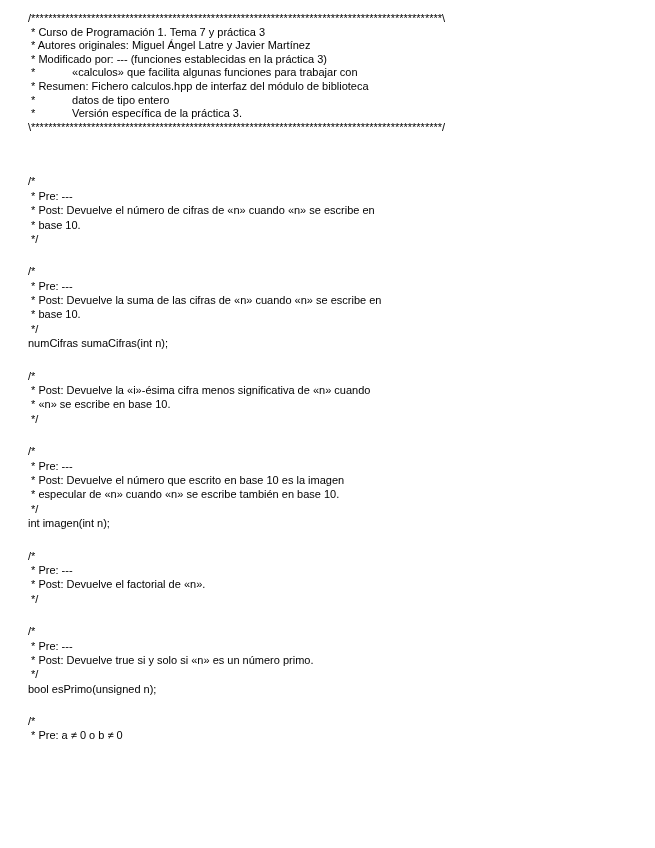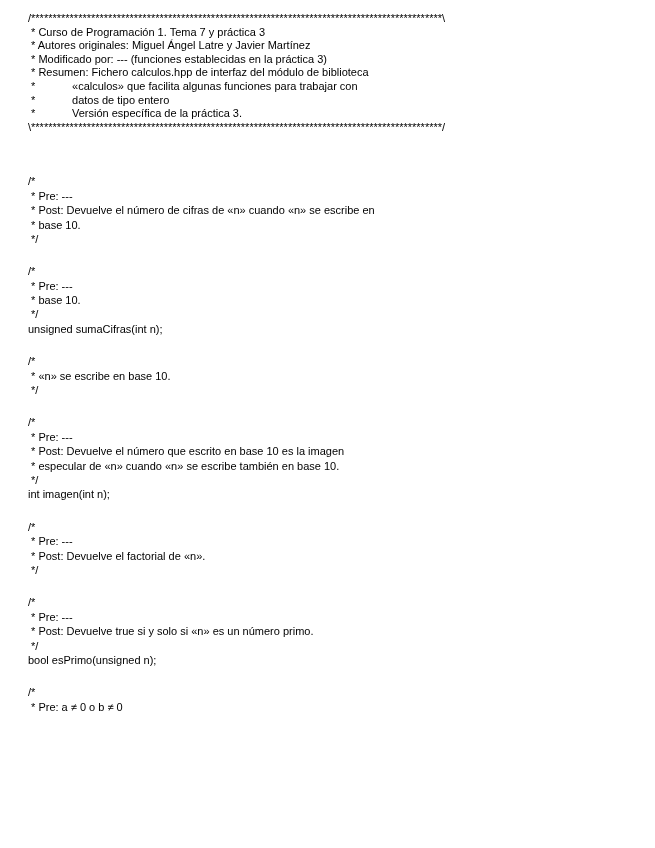--- a/index.html
+++ b/index.html
@@ -33,45 +33,47 @@
 </head>
 <body>
 
 <div class="doc">
 
   <div class="header-comment">
     <div class="line">/************************************************************************************************\</div>
     <div class="line"> * Curso de Programación 1. Tema 7 y práctica 3</div>
     <div class="line"> * Autores originales: Miguel Ángel Latre y Javier Martínez</div>
     <div class="line"> * Modificado por: --- (funciones establecidas en la práctica 3)</div>
+    <div class="line"> *            «calculos» que facilita algunas funciones para trabajar con</div>
     <div class="line"> * Resumen: Fichero calculos.hpp de interfaz del módulo de biblioteca</div>
-    <div class="line"> *            «calculos» que facilita algunas funciones para trabajar con</div>
     <div class="line"> *            datos de tipo entero</div>
     <div class="line"> *            Versión específica de la práctica 3.</div>
     <div class="line">\************************************************************************************************/</div>
   </div>
 
   <div class="function-block">
     <div class="line">/*</div>
     <div class="line"> * Pre: ---</div>
     <div class="line"> * Post: Devuelve el número de cifras de «n» cuando «n» se escribe en</div>
     <div class="line"> * base 10.</div>
     <div class="line"> */</div>
   </div>
 
   <div class="function-block">
     <div class="line">/*</div>
     <div class="line"> * Pre: ---</div>
+    <div class="line"> * Post: Devuelve la suma de las cifras de «n» cuando «n» se escribe en</div>
     <div class="line"> * base 10.</div>
     <div class="line"> */</div>
-    <div class="line">unsigned sumaCifras(int n);</div>
+    <div class="line">numCifras sumaCifras(int n);</div>
   </div>
 
   <div class="function-block">
     <div class="line">/*</div>
+    <div class="line"> * Post: Devuelve la «i»-ésima cifra menos significativa de «n» cuando</div>
     <div class="line"> * «n» se escribe en base 10.</div>
     <div class="line"> */</div>
   </div>
 
   <div class="function-block">
     <div class="line">/*</div>
     <div class="line"> * Pre: ---</div>
     <div class="line"> * Post: Devuelve el número que escrito en base 10 es la imagen</div>
     <div class="line"> * especular de «n» cuando «n» se escribe también en base 10.</div>
     <div class="line"> */</div>

